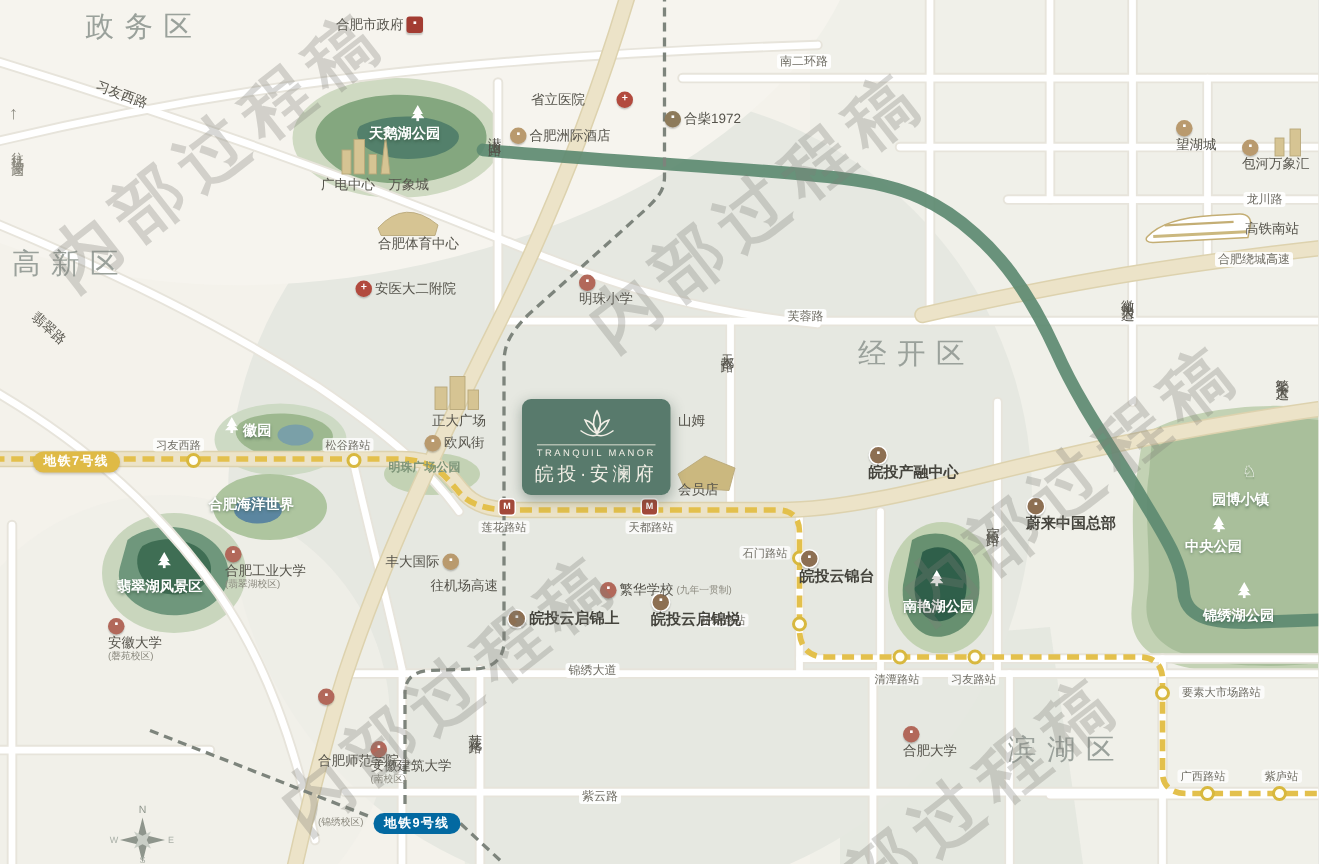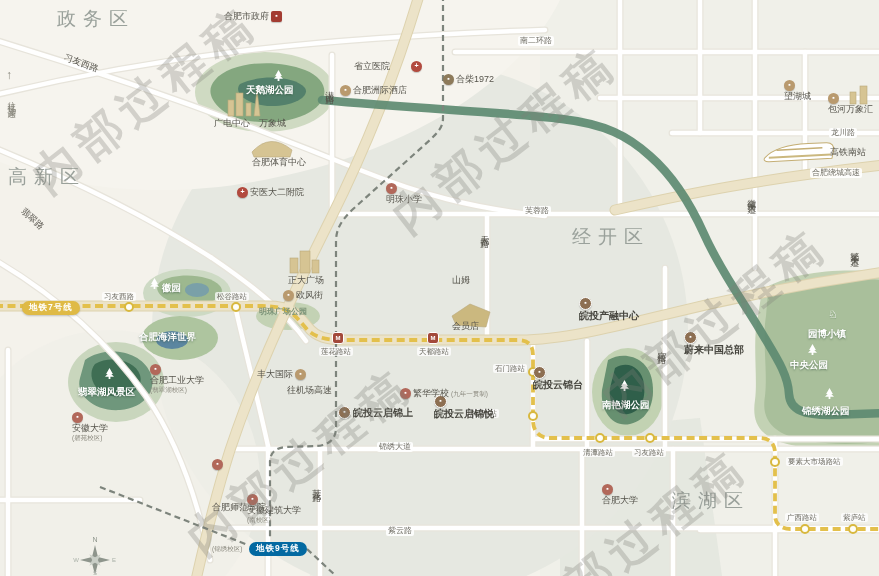--- a/index.html
+++ b/index.html
@@ -197,20 +197,33 @@
     <g transform="translate(95,560)">
       <polygon points="0,-15 3,-3 15,0 3,3 0,15 -3,3 -15,0 -3,-3" fill="#8e958c"></polygon>
       <polygon points="0,-8 2,-2 8,0 2,2 0,8 -2,2 -8,0 -2,-2" fill="#c9cec6" transform="rotate(45)"></polygon>
       <text x="0" y="-18" text-anchor="middle" font-size="7" fill="#8e958c">N</text>
       <text x="19" y="2" text-anchor="middle" font-size="6" fill="#aab0a8">E</text>
       <text x="0" y="15" text-anchor="middle" font-size="6" fill="#aab0a8">S</text>
       <text x="-19" y="2" text-anchor="middle" font-size="6" fill="#aab0a8">W</text>
     </g>
   </svg>
 
+  <div class="project-card">
+    <svg width="28" height="22" viewBox="0 0 28 22">
+      <g fill="none" stroke="#f2efe6" stroke-width="1">
+        <path d="M14,2 C11,7 11,13 14,17 C17,13 17,7 14,2 Z"></path>
+        <path d="M6,8 C8,13 11,16 14,17 C13,12 10,9 6,8 Z"></path>
+        <path d="M22,8 C20,13 17,16 14,17 C15,12 18,9 22,8 Z"></path>
+        <path d="M3,15 C7,18 11,19 14,18"></path>
+        <path d="M25,15 C21,18 17,19 14,18"></path>
+      </g>
+    </svg>
+    <div class="pc-en">TRANQUIL MANOR</div>
+    <div class="pc-cn">皖投·安澜府</div>
+  </div>
 
   <div class="badge badge7">地铁7号线</div>
   <div class="badge badge9">地铁9号线</div>
 
 <div class="lbl district" style="left: 57px; top: 8px;"><span>政务区</span></div>
     <div class="lbl district" style="left: 8px; top: 166px;"><span>高新区</span></div>
     <div class="lbl district" style="left: 572px; top: 226px;"><span>经开区</span></div>
     <div class="lbl district" style="left: 672px; top: 490px;"><span>滨湖区</span></div>
     <div class="lbl road" style="left: 518px; top: 36px;"><span>南二环路</span></div>
     <div class="lbl road" style="left: 829px; top: 128px;"><span>龙川路</span></div>

